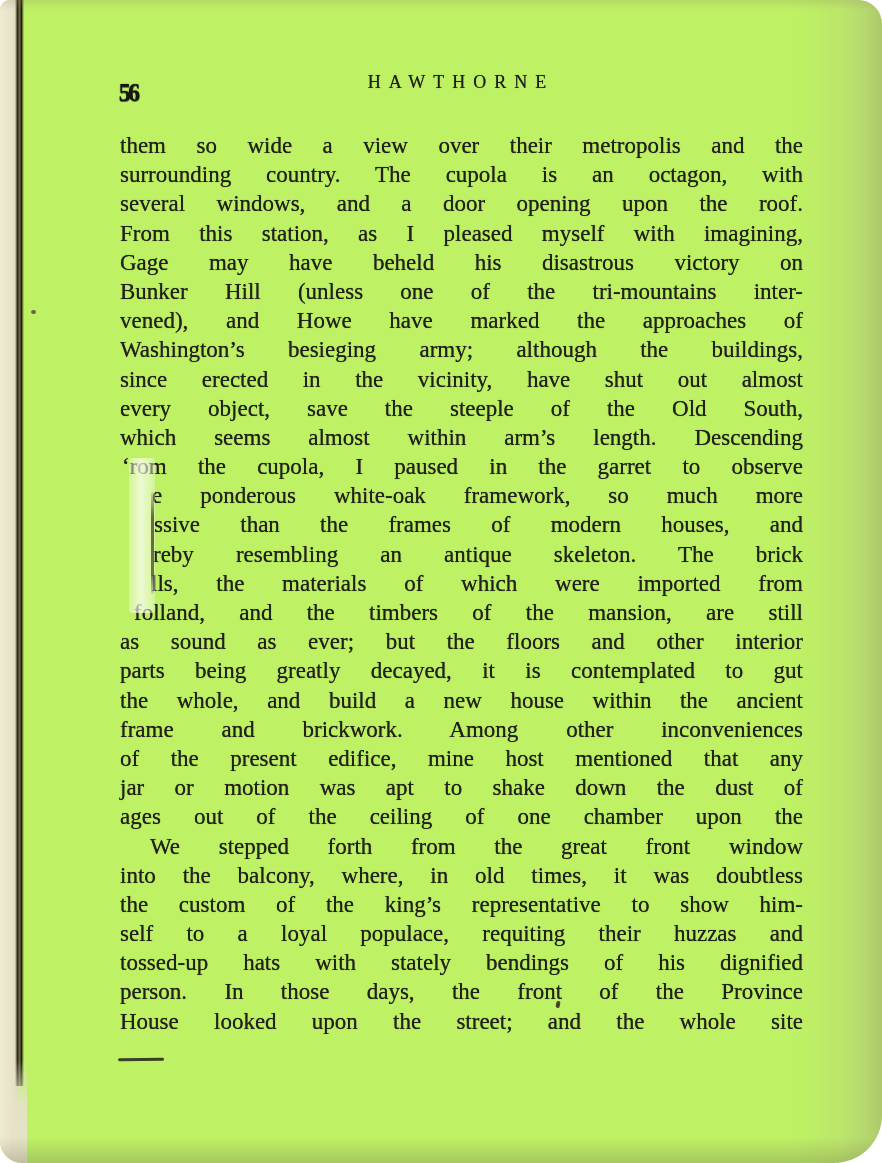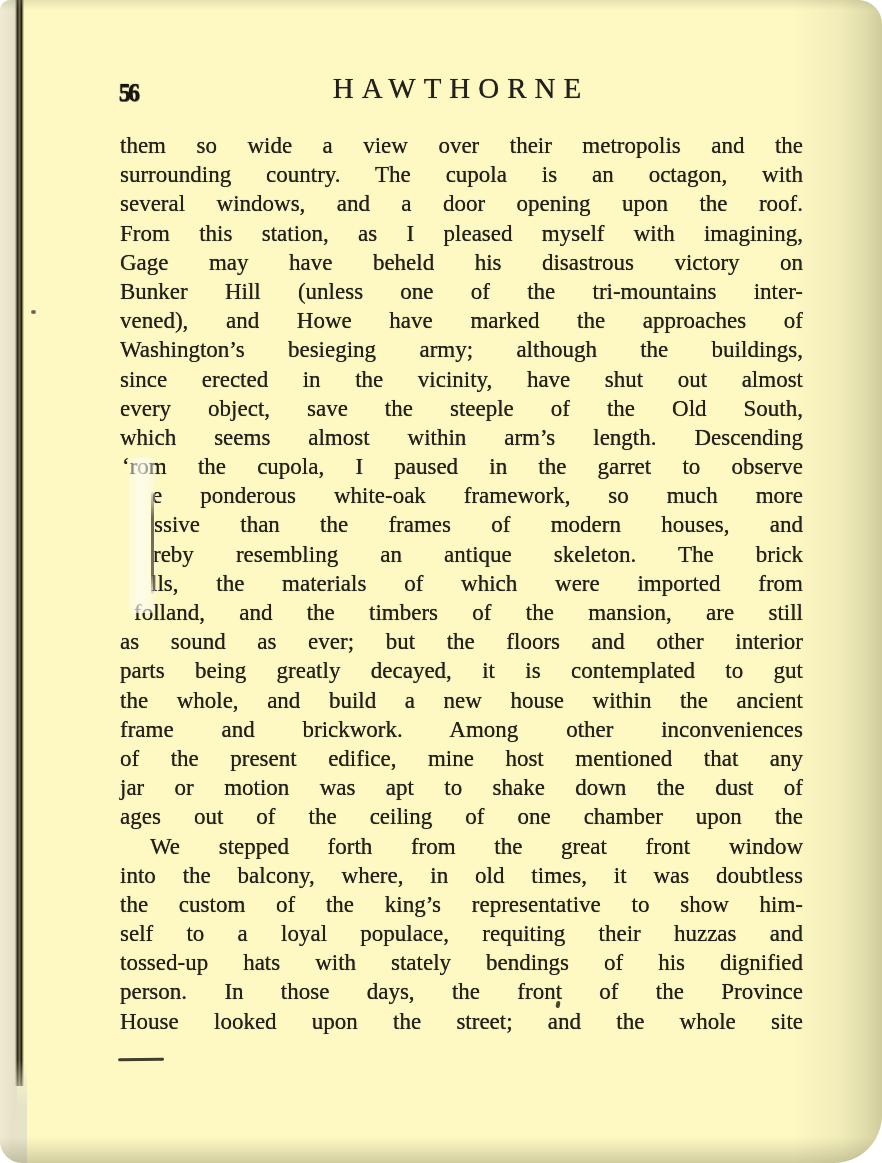--- a/index.html
+++ b/index.html
@@ -14,21 +14,21 @@
   .scan {
     position: relative;
     width: 882px;
     height: 1163px;
     border-radius: 10px 24px 48px 22px;
     overflow: hidden;
     background:
       radial-gradient(ellipse 620px 480px at 42% 32%, rgba(236,238,213,0.85), rgba(222,224,193,0) 70%),
       linear-gradient(to right, #e4e1c6 0%, #dde0c1 6%, #dadcbd 55%, #d6d8b6 82%, #cccd a8 94%, #c3c49e 100%),
       #d9dbbd;
-    background-color: #fef9c3;
+    background-color: #bef264;
     font-family: "Liberation Serif", "DejaVu Serif", serif;
     color: #21201a;
   }
 
   
   .left-edge {
     position: absolute;
     left: 0; top: 0;
     width: 17px; height: 100%;
     background: linear-gradient(to right, #efead2, #e7e3c9 70%, #ded9bd 100%);
@@ -97,21 +97,21 @@
     letter-spacing: -3px;
     color: #161510;
     text-shadow: 0 0 1.2px rgba(20,20,12,0.9), 0.5px 0.5px 0 rgba(20,20,12,0.6);
     transform: scaleX(0.92);
   }
   .running-head {
     position: absolute;
     left: 0; top: 0;
     width: 100%;
     text-align: center;
-    font-size: 29px;
+    font-size: 18px;
     letter-spacing: 8px;
     color: #21201a;
     text-shadow: 0 0 0.7px rgba(25,25,18,0.75);
   }
 
   
   .text-block {
     position: absolute;
     left: 120px; top: 131px;
     width: 683px;

